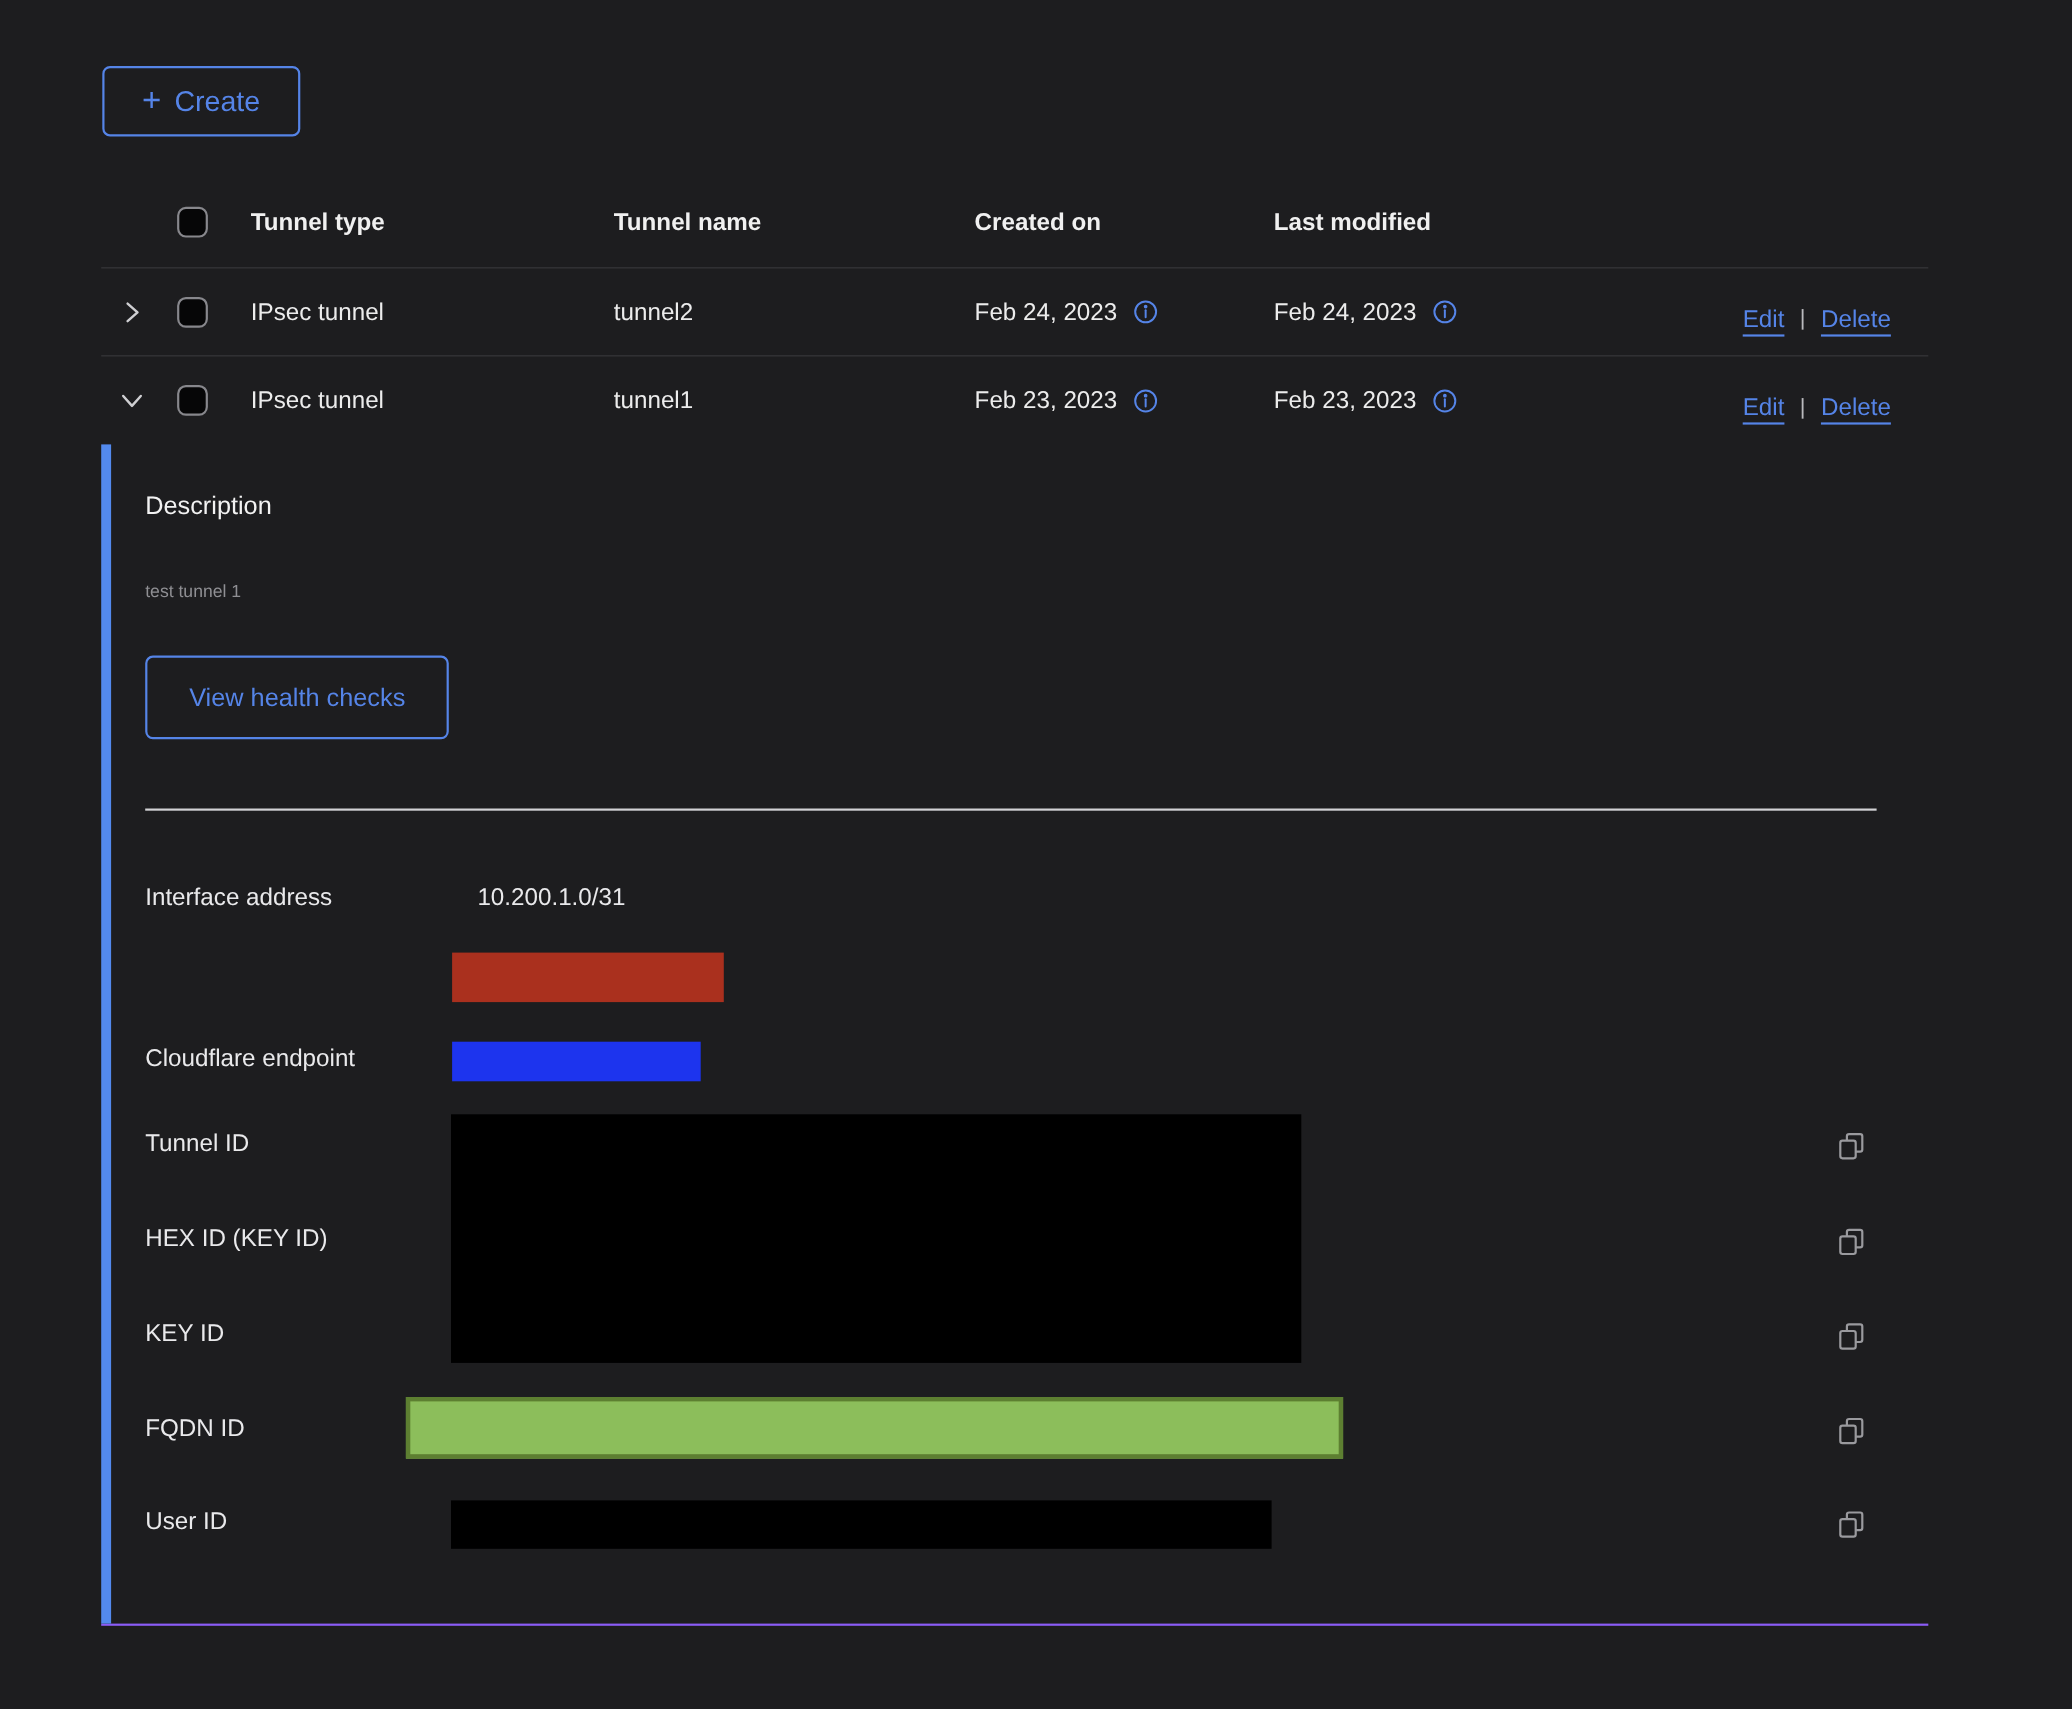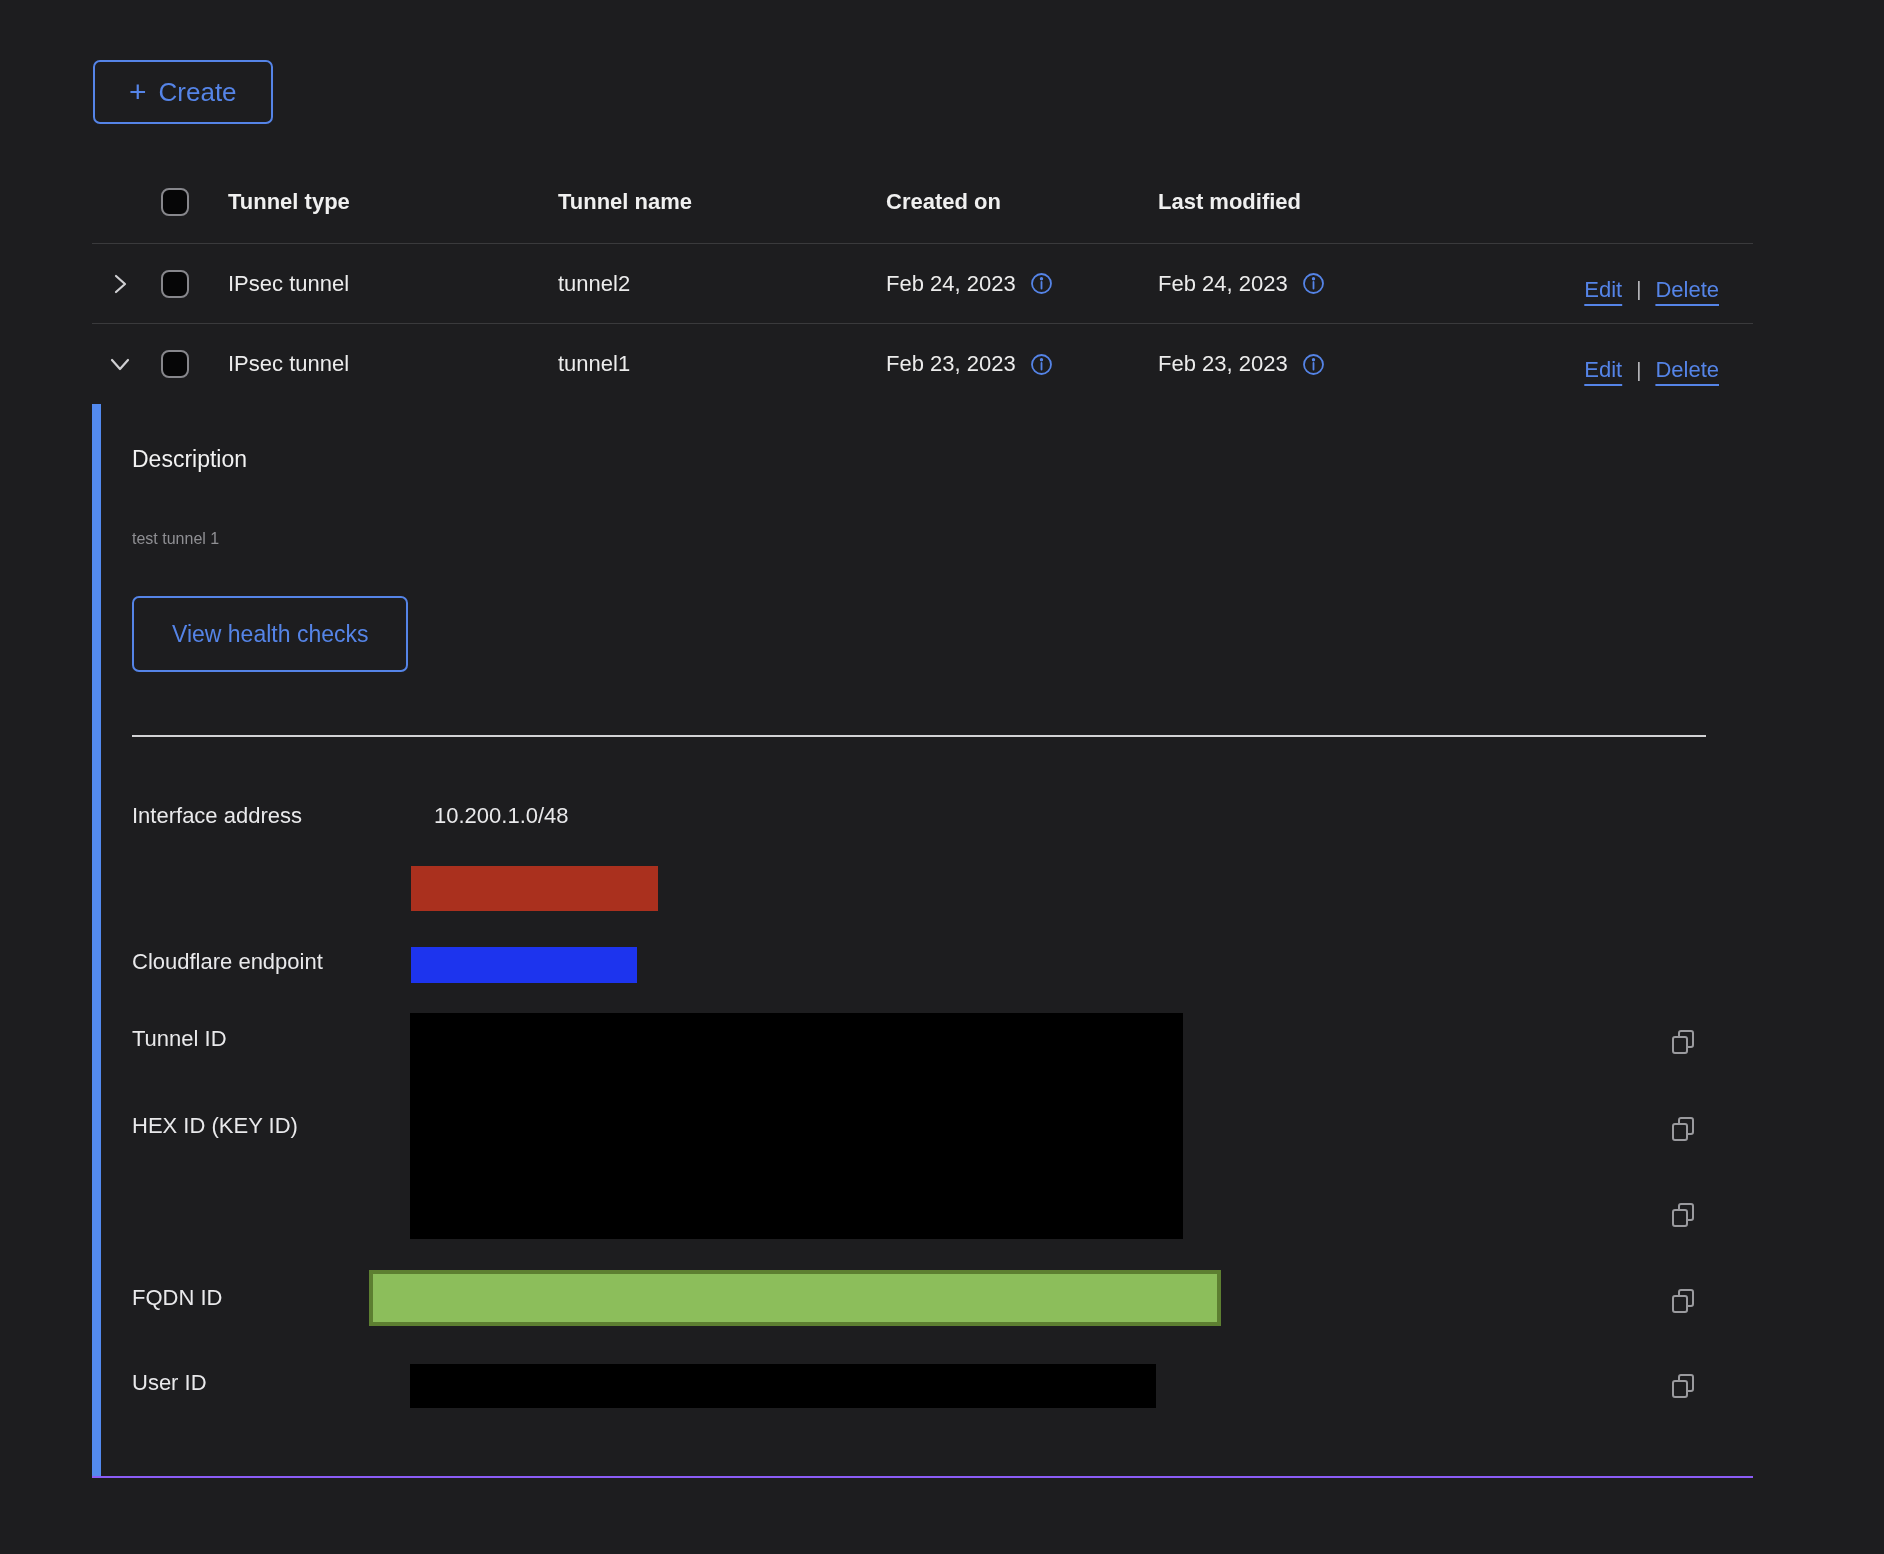--- a/index.html
+++ b/index.html
@@ -233,37 +233,40 @@
 
     <div class="description">Description</div>
     <div class="description-text">test tunnel 1</div>
 
     <button class="health-btn">View health checks</button>
 
     <div class="divider"></div>
 
     <div class="field-row fr-1">
       <span class="field-label">Interface address</span>
-      <span class="field-value-text">10.200.1.0/48</span>
+      <span class="field-value-text">10.200.1.0/31</span>
     </div>
 
     <div class="redact redact-red"></div>
 
     <div class="field-row fr-3">
       <span class="field-label">Cloudflare endpoint</span>
     </div>
     <div class="redact redact-blue"></div>
 
     <div class="redact redact-black-big"></div>
     <div class="field-row fr-4">
       <span class="field-label">Tunnel ID</span>
     </div>
     <div class="field-row fr-5">
       <span class="field-label">HEX ID (KEY ID)</span>
     </div>
+    <div class="field-row fr-6">
+      <span class="field-label">KEY ID</span>
+    </div>
 
     <div class="field-row fr-7">
       <span class="field-label">FQDN ID</span>
     </div>
     <div class="redact redact-green"></div>
 
     <div class="field-row fr-8">
       <span class="field-label">User ID</span>
     </div>
     <div class="redact redact-black-user"></div>

